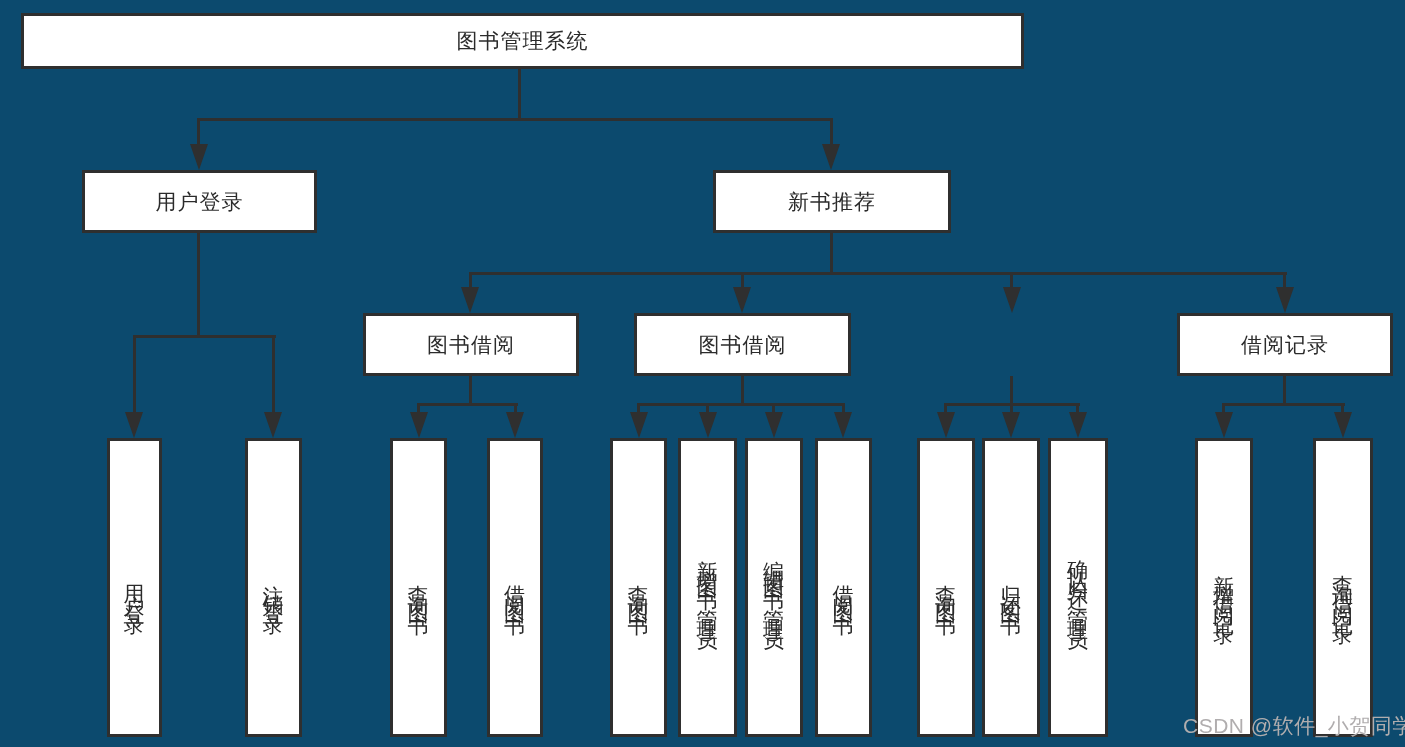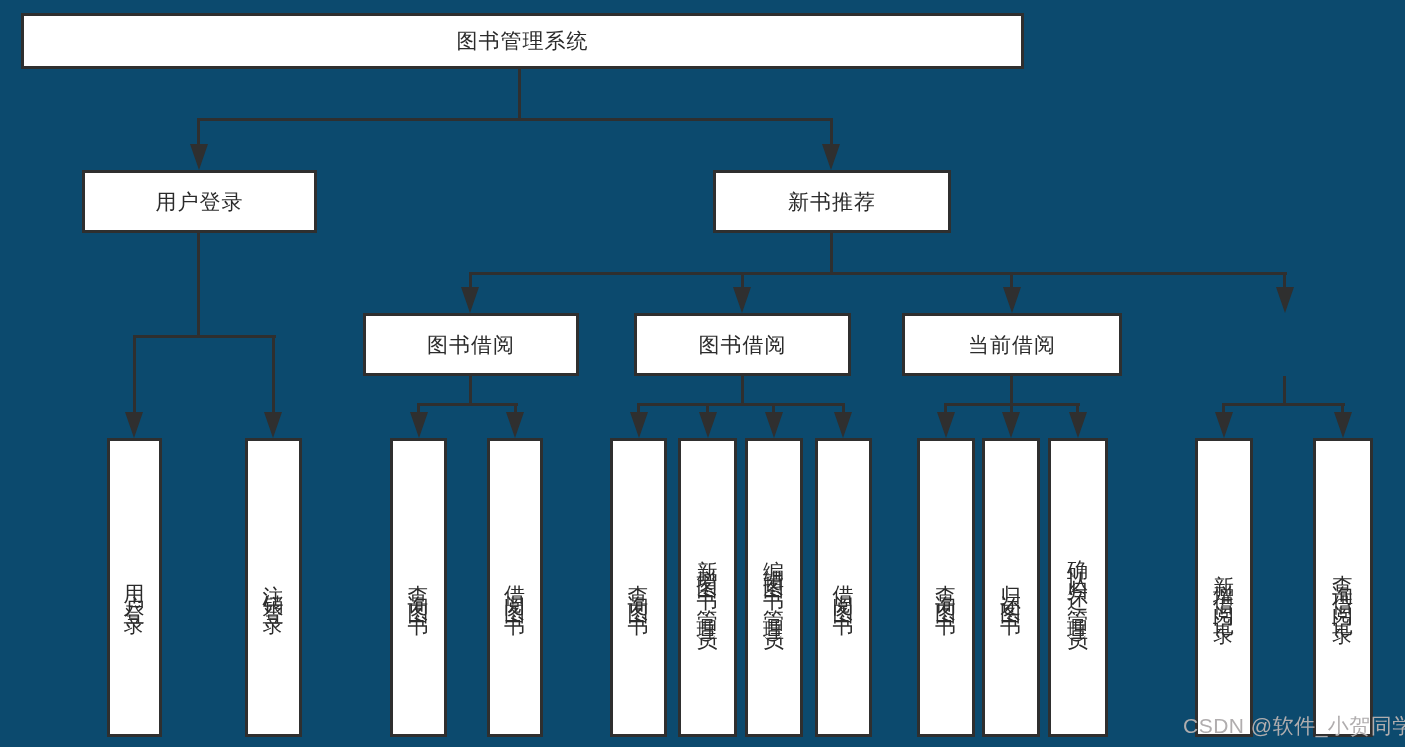--- a/index.html
+++ b/index.html
@@ -46,22 +46,22 @@
   <div class="box-h" style="left:713px;top:170px;width:238px;height:63px;">
     <span>新书推荐</span>
   </div>
 
   <div class="box-h" style="left:363px;top:313px;width:216px;height:63px;">
     <span>图书借阅</span>
   </div>
   <div class="box-h" style="left:634px;top:313px;width:217px;height:63px;">
     <span>图书借阅</span>
   </div>
-  <div class="box-h" style="left:902px;top:313px;width:220px;height:63px;">
-    <span>当前借阅</span>
+  <div class="box-h" style="left:1177px;top:313px;width:216px;height:63px;">
+    <span>借阅记录</span>
   </div>
 
   <div class="box-v" style="left:107px;width:55px;">
     <span>用户登录</span>
     </div>
   <div class="box-v" style="left:245px;width:57px;">
     <span>注销登录</span>
     </div>
   <div class="box-v" style="left:390px;width:57px;">
     <span>查询图书</span>

